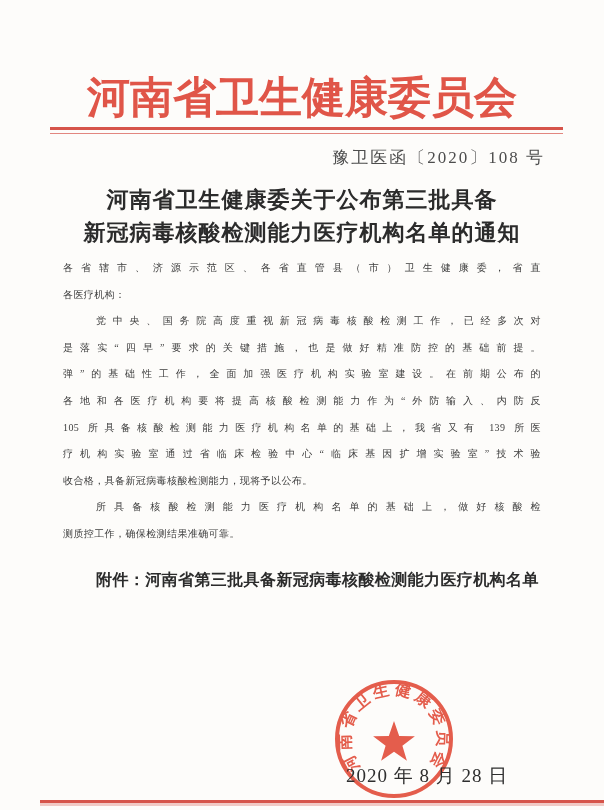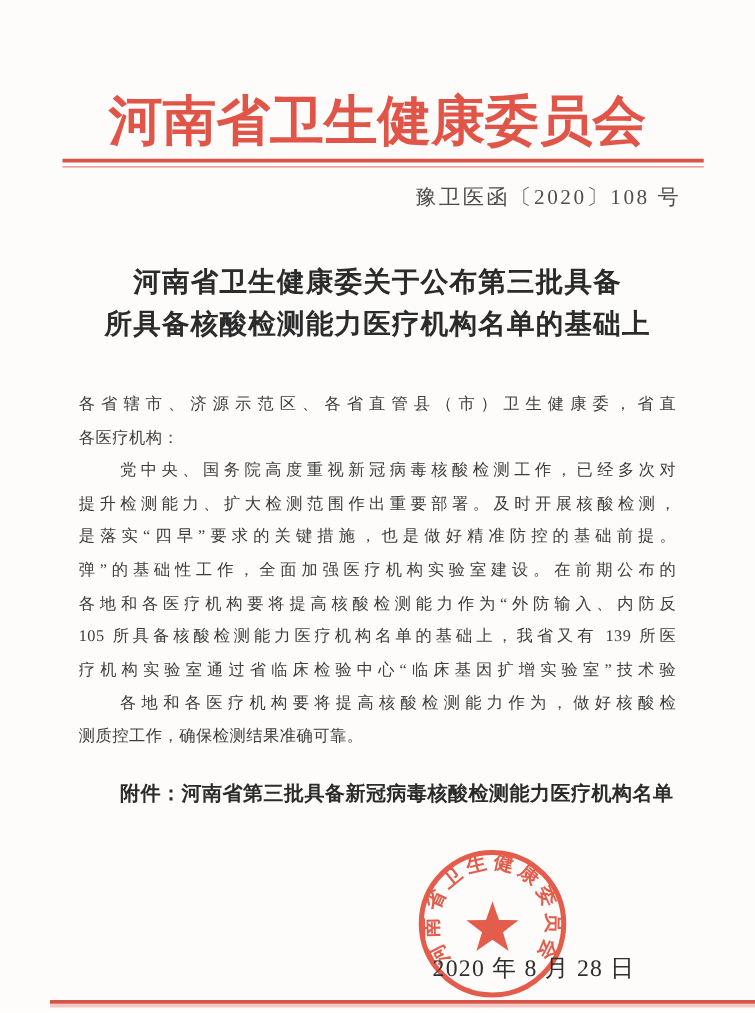--- a/index.html
+++ b/index.html
@@ -33,35 +33,35 @@
     padding-right: 59px;
     text-align: right;
     font-size: 17px;
     line-height: 22px;
     letter-spacing: 2px;
     color: var(--meta_text);
   }
 
   
   .title {
-    margin-top: 40px;
+    margin-top: 14px;
     text-align: center;
     font-weight: bold;
     font-size: 22px;
     line-height: 33px;
     letter-spacing: 1px;
     color: var(--title_text);
     white-space: nowrap;
   }
 
   
   .body-block {
     width: 478px;
-    margin: 35px auto 0 auto;
-    font-size: 13px;
+    margin: 6px auto 0 auto;
+    font-size: 10px;
     line-height: 26.6px;
     letter-spacing: 0.4px;
     color: var(--body_text);
   }
   .bline { text-align: justify; text-align-last: justify; }
   .bline.end { text-align-last: left; white-space: nowrap; }
   .bline.indent { text-indent: 33px; }
 
   .attachment {
     width: 478px;
@@ -118,34 +118,34 @@
 
   <div class="rule-wrap">
     <div class="rule-thick"></div>
     <div class="rule-thin"></div>
   </div>
 
   <div class="doc-number">豫卫医函〔2020〕108 号</div>
 
   <div class="title">
     <div>河南省卫生健康委关于公布第三批具备</div>
-    <div>所具备核酸检测能力医疗机构名单的基础上</div>
+    <div>新冠病毒核酸检测能力医疗机构名单的通知</div>
   </div>
 
   <div class="body-block">
     <div class="bline">各省辖市、济源示范区、各省直管县（市）卫生健康委，省直</div>
     <div class="bline end">各医疗机构：</div>
     <div class="bline indent">党中央、国务院高度重视新冠病毒核酸检测工作，已经多次对</div>
-    <div class="bline">提升检测能力、扩大检测范围作出重要部署。及时开展核酸检测，</div>
     <div class="bline">是落实“四早”要求的关键措施，也是做好精准防控的基础前提。</div>
     <div class="bline">弹”的基础性工作，全面加强医疗机构实验室建设。在前期公布的</div>
     <div class="bline">各地和各医疗机构要将提高核酸检测能力作为“外防输入、内防反</div>
     <div class="bline">105 所具备核酸检测能力医疗机构名单的基础上，我省又有 139 所医</div>
     <div class="bline">疗机构实验室通过省临床检验中心“临床基因扩增实验室”技术验</div>
-    <div class="bline indent">各地和各医疗机构要将提高核酸检测能力作为，做好核酸检</div>
+    <div class="bline end">收合格，具备新冠病毒核酸检测能力，现将予以公布。</div>
+    <div class="bline indent">所具备核酸检测能力医疗机构名单的基础上，做好核酸检</div>
     <div class="bline end">测质控工作，确保检测结果准确可靠。</div>
   </div>
 
   <div class="attachment">附件：河南省第三批具备新冠病毒核酸检测能力医疗机构名单</div>
 
   <svg class="seal" viewBox="0 0 124 124" xmlns="http://www.w3.org/2000/svg" aria-hidden="true">
     <defs>
       <path id="sealArc" d="M 30.9,93.1 A 44,44 0 1 1 93.1,93.1" fill="none"></path>
     </defs>
     <circle cx="62" cy="62" r="57" fill="none" stroke="currentColor" stroke-width="4"></circle>

